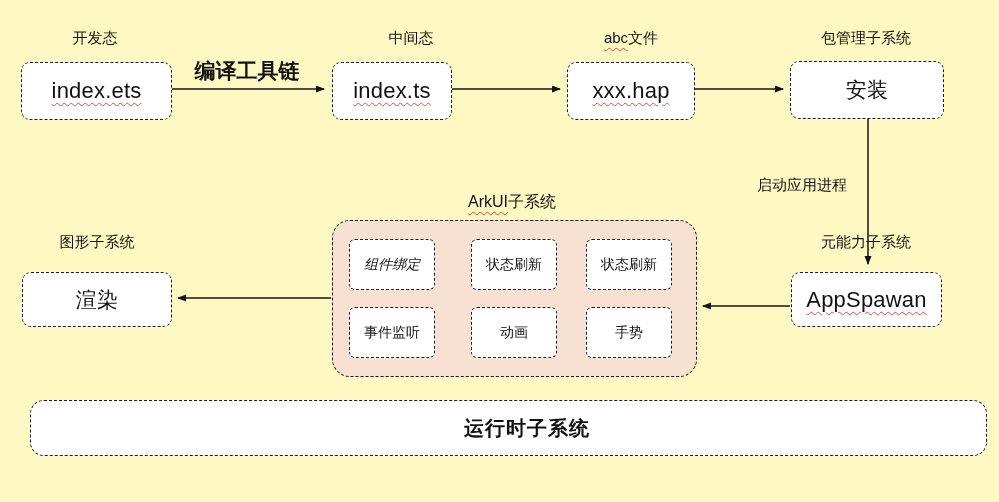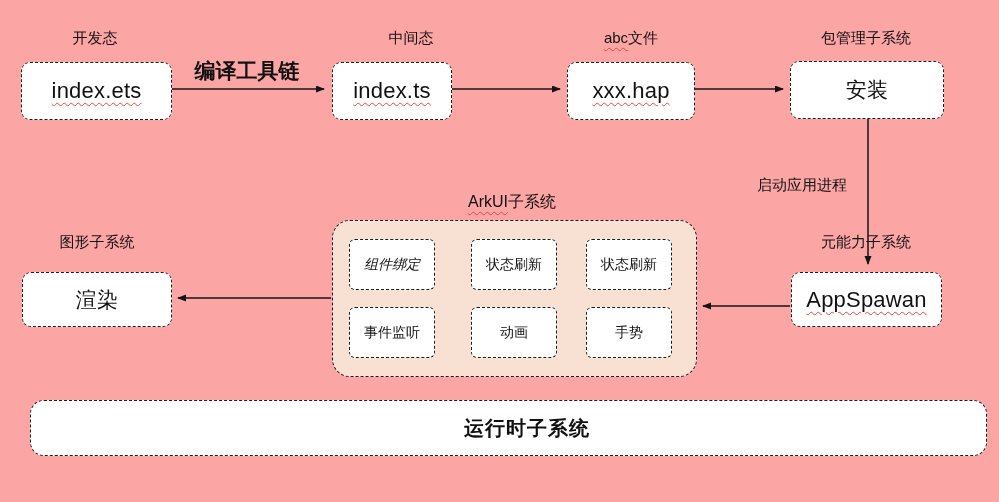--- a/index.html
+++ b/index.html
@@ -3,21 +3,21 @@
 <meta charset="utf-8">
 <style>
   :root{
     --accent:#f8e1d2;
     --squiggle:#e8483e;
     --line:#141414;
     --ink:#111111;
   }
   html,body{margin:0;padding:0;background:#ffffff;}
   .canvas{
-    position:relative;width:999px;height:502px;background:#fca5a5;overflow:hidden;
+    position:relative;width:999px;height:502px;background:#fef9c3;overflow:hidden;
     font-family:"Liberation Sans","DejaVu Sans",sans-serif;color:var(--ink);
   }
   .arrow-layer{position:absolute;left:0;top:0;width:999px;height:502px;pointer-events:none;}
   .node{
     position:absolute;background:#ffffff;border:1px dashed #1b1b1b;border-radius:9px;
     display:flex;align-items:center;justify-content:center;
     font-size:21px;letter-spacing:.2px;white-space:nowrap;
   }
   .node.en{font-size:22px;}
   .label{

